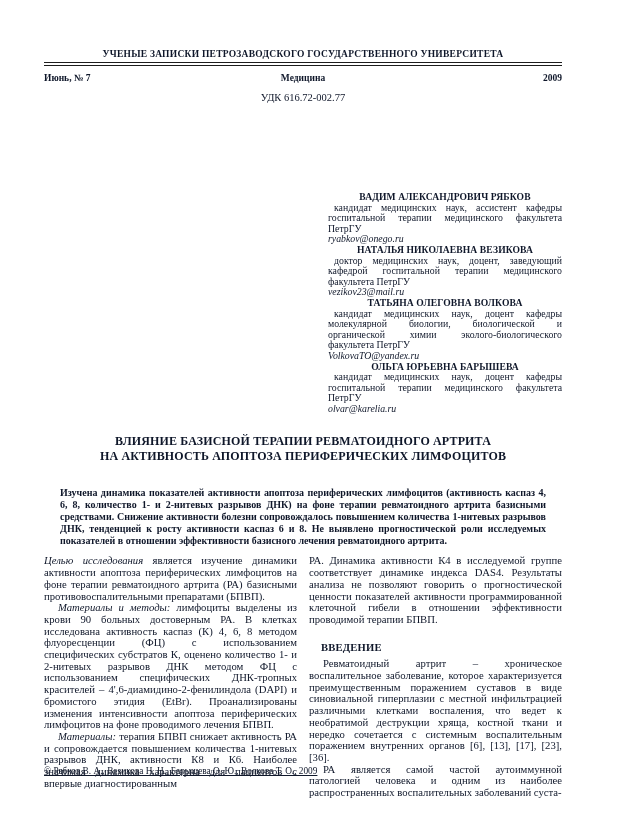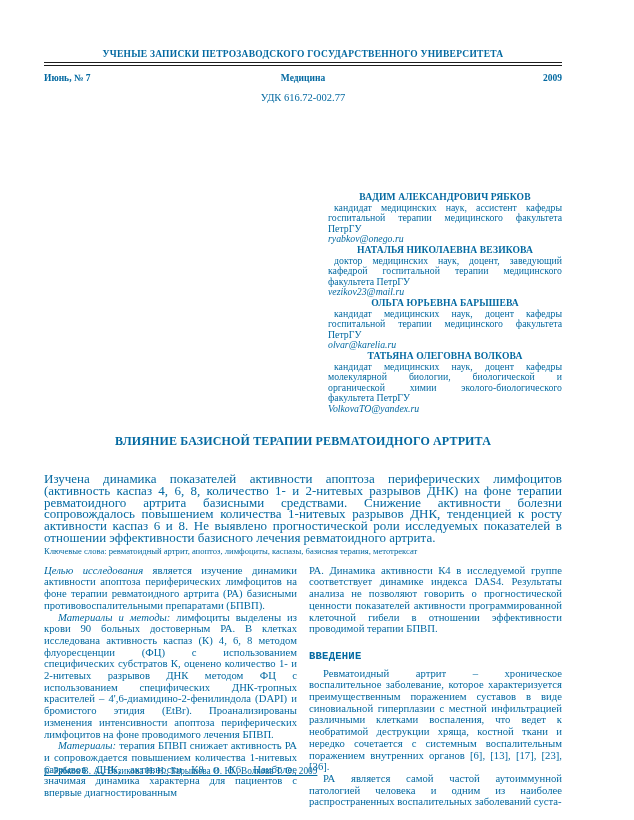--- a/index.html
+++ b/index.html
@@ -1,44 +1,44 @@
 <!DOCTYPE html>
 <html lang="ru"><head>
 <meta charset="utf-8">
 <style>
   html,body { margin:0; padding:0; background:#e8e8e8; }
   .page {
     position:relative; width:634px; height:820px; background:#ffffff;
     overflow:hidden; font-family:"Liberation Serif","DejaVu Serif",serif;
-    color:#0369a1; margin:0 auto;
+    color:#0f172a; margin:0 auto;
   }
   .content { position:absolute; left:44px; top:0; width:518px; }
   .journal-title {
     margin-top:49px; text-align:center; font-weight:bold;
     font-size:9.5px; letter-spacing:0.25px; white-space:nowrap;
   }
   .double-rule { margin-top:3px; height:2px; border-top:1.7px solid #1c1c1c; border-bottom:1px solid #1c1c1c; }
   .issue-row { display:flex; margin-top:7px; font-weight:bold; font-size:9.5px; }
   .issue-left  { flex:1; text-align:left; }
   .issue-center{ flex:1; text-align:center; }
   .issue-right { flex:1; text-align:right; }
   .udc { margin-top:9px; text-align:center; font-size:10.5px; }
   .authors { margin-top:89px; margin-left:auto; width:234px; font-size:9.8px; line-height:10.6px; }
   .author-name { font-weight:bold; text-align:center; font-size:9.6px; letter-spacing:0.1px; }
   .author-bio  { text-align:justify; text-indent:6px; }
   .author-email{ font-style:italic; }
   .article-title { margin:20px 0 0; text-align:center; font-size:12px; line-height:14.5px; font-weight:bold; letter-spacing:0.15px; }
-  .abstract { margin:24px 0 0; font-size:13px; line-height:11.8px; text-align:justify; }
+  .abstract { margin:24px 16px 0; font-size:10px; line-height:11.8px; text-align:justify;font-weight:bold; }
   .keywords { margin:2px 0 0; font-size:8.6px; }
   .columns { display:flex; gap:12px; margin-top:9px; height:252px; overflow:hidden; }
   .col { flex:1; font-size:10.7px; line-height:11.7px; text-align:justify; hyphens:auto; }
   .col p { margin:0; text-indent:14px; }
   .col p.no-indent { text-indent:0; }
   .ital { font-style:italic; }
-  .intro-heading { font-size:10.6px; font-weight:bold; margin:16px 0 5px; letter-spacing:0.2px;font-family:Liberation Mono, monospace; }
+  .intro-heading { font-size:10.6px; font-weight:bold; margin:16px 12px 5px; letter-spacing:0.2px; }
   .footer { position:absolute; left:44px; top:766px; width:518px; font-size:9.3px;text-decoration:underline; }
 </style>
 </head>
 <body>
 
 <div class="page">
   <div class="content">
 
     <div class="journal-title">УЧЕНЫЕ ЗАПИСКИ ПЕТРОЗАВОДСКОГО ГОСУДАРСТВЕННОГО УНИВЕРСИТЕТА</div>
     <div class="double-rule"></div>
@@ -56,37 +56,37 @@
         <div class="author-name">ВАДИМ АЛЕКСАНДРОВИЧ РЯБКОВ</div>
         <div class="author-bio">кандидат медицинских наук, ассистент кафедры госпитальной терапии медицинского факультета ПетрГУ</div>
         <div class="author-email">ryabkov@onego.ru</div>
       </div>
       <div class="author">
         <div class="author-name">НАТАЛЬЯ НИКОЛАЕВНА ВЕЗИКОВА</div>
         <div class="author-bio">доктор медицинских наук, доцент, заведующий кафедрой госпитальной терапии медицинского факультета ПетрГУ</div>
         <div class="author-email">vezikov23@mail.ru</div>
       </div>
       <div class="author">
+        <div class="author-name">ТАТЬЯНА ОЛЕГОВНА ВОЛКОВА</div>
+        <div class="author-bio">кандидат медицинских наук, доцент кафедры молекулярной биологии, биологической и органической химии эколого-биологического факультета ПетрГУ</div>
+        <div class="author-email">VolkovaTO@yandex.ru</div>
+      </div>
+      <div class="author">
         <div class="author-name">ОЛЬГА ЮРЬЕВНА БАРЫШЕВА</div>
         <div class="author-bio">кандидат медицинских наук, доцент кафедры госпитальной терапии медицинского факультета ПетрГУ</div>
         <div class="author-email">olvar@karelia.ru</div>
-      </div>
-      <div class="author">
-        <div class="author-name">ТАТЬЯНА ОЛЕГОВНА ВОЛКОВА</div>
-        <div class="author-bio">кандидат медицинских наук, доцент кафедры молекулярной биологии, биологической и органической химии эколого-биологического факультета ПетрГУ</div>
-        <div class="author-email">VolkovaTO@yandex.ru</div>
       </div>
     </div>
 
     <h1 class="article-title">
       <span>ВЛИЯНИЕ БАЗИСНОЙ ТЕРАПИИ РЕВМАТОИДНОГО АРТРИТА</span><br>
+      <span>НА АКТИВНОСТЬ АПОПТОЗА ПЕРИФЕРИЧЕСКИХ ЛИМФОЦИТОВ</span>
     </h1>
 
     <p class="abstract">Изучена динамика показателей активности апоптоза периферических лимфоцитов (активность каспаз 4, 6, 8, количество 1- и 2-нитевых разрывов ДНК) на фоне терапии ревматоидного артрита базисными средствами. Снижение активности болезни сопровождалось повышением количества 1-нитевых разрывов ДНК, тенденцией к росту активности каспаз 6 и 8. Не выявлено прогностической роли исследуемых показателей в отношении эффективности базисного лечения ревматоидного артрита.</p>
-    <p class="keywords">Ключевые слова: ревматоидный артрит, апоптоз, лимфоциты, каспазы, базисная терапия, метотрексат</p>
 
     <div class="columns">
       <div class="col">
         <p class="no-indent"><span class="ital">Целью исследования</span><span> является изучение динамики активности апоптоза периферических лимфоцитов на фоне терапии ревматоидного артрита (РА) базисными противовоспалительными препаратами (БПВП).</span></p>
         <p><span class="ital">Материалы и методы:</span><span> лимфоциты выделены из крови 90 больных достоверным РА. В клетках исследована активность каспаз (К) 4, 6, 8 методом флуоресценции (ФЦ) с использованием специфических субстратов К, оценено количество 1- и 2-нитевых разрывов ДНК методом ФЦ с использованием специфических ДНК-тропных красителей – 4',6-диамидино-2-фенилиндола (DAPI) и бромистого этидия (EtBr). Проанализированы изменения интенсивности апоптоза периферических лимфоцитов на фоне проводимого лечения БПВП.</span></p>
         <p><span class="ital">Материалы:</span><span> терапия БПВП снижает активность РА и сопровождается повышением количества 1-нитевых разрывов ДНК, активности К8 и К6. Наиболее значимая динамика характерна для пациентов с впервые диагностированным</span></p>
       </div>
       <div class="col">
         <p class="no-indent">РА. Динамика активности К4 в исследуемой группе соответствует динамике индекса DAS4. Результаты анализа не позволяют говорить о прогностической ценности показателей активности программированной клеточной гибели в отношении эффективности проводимой терапии БПВП.</p>
         <h2 class="intro-heading">ВВЕДЕНИЕ</h2>

